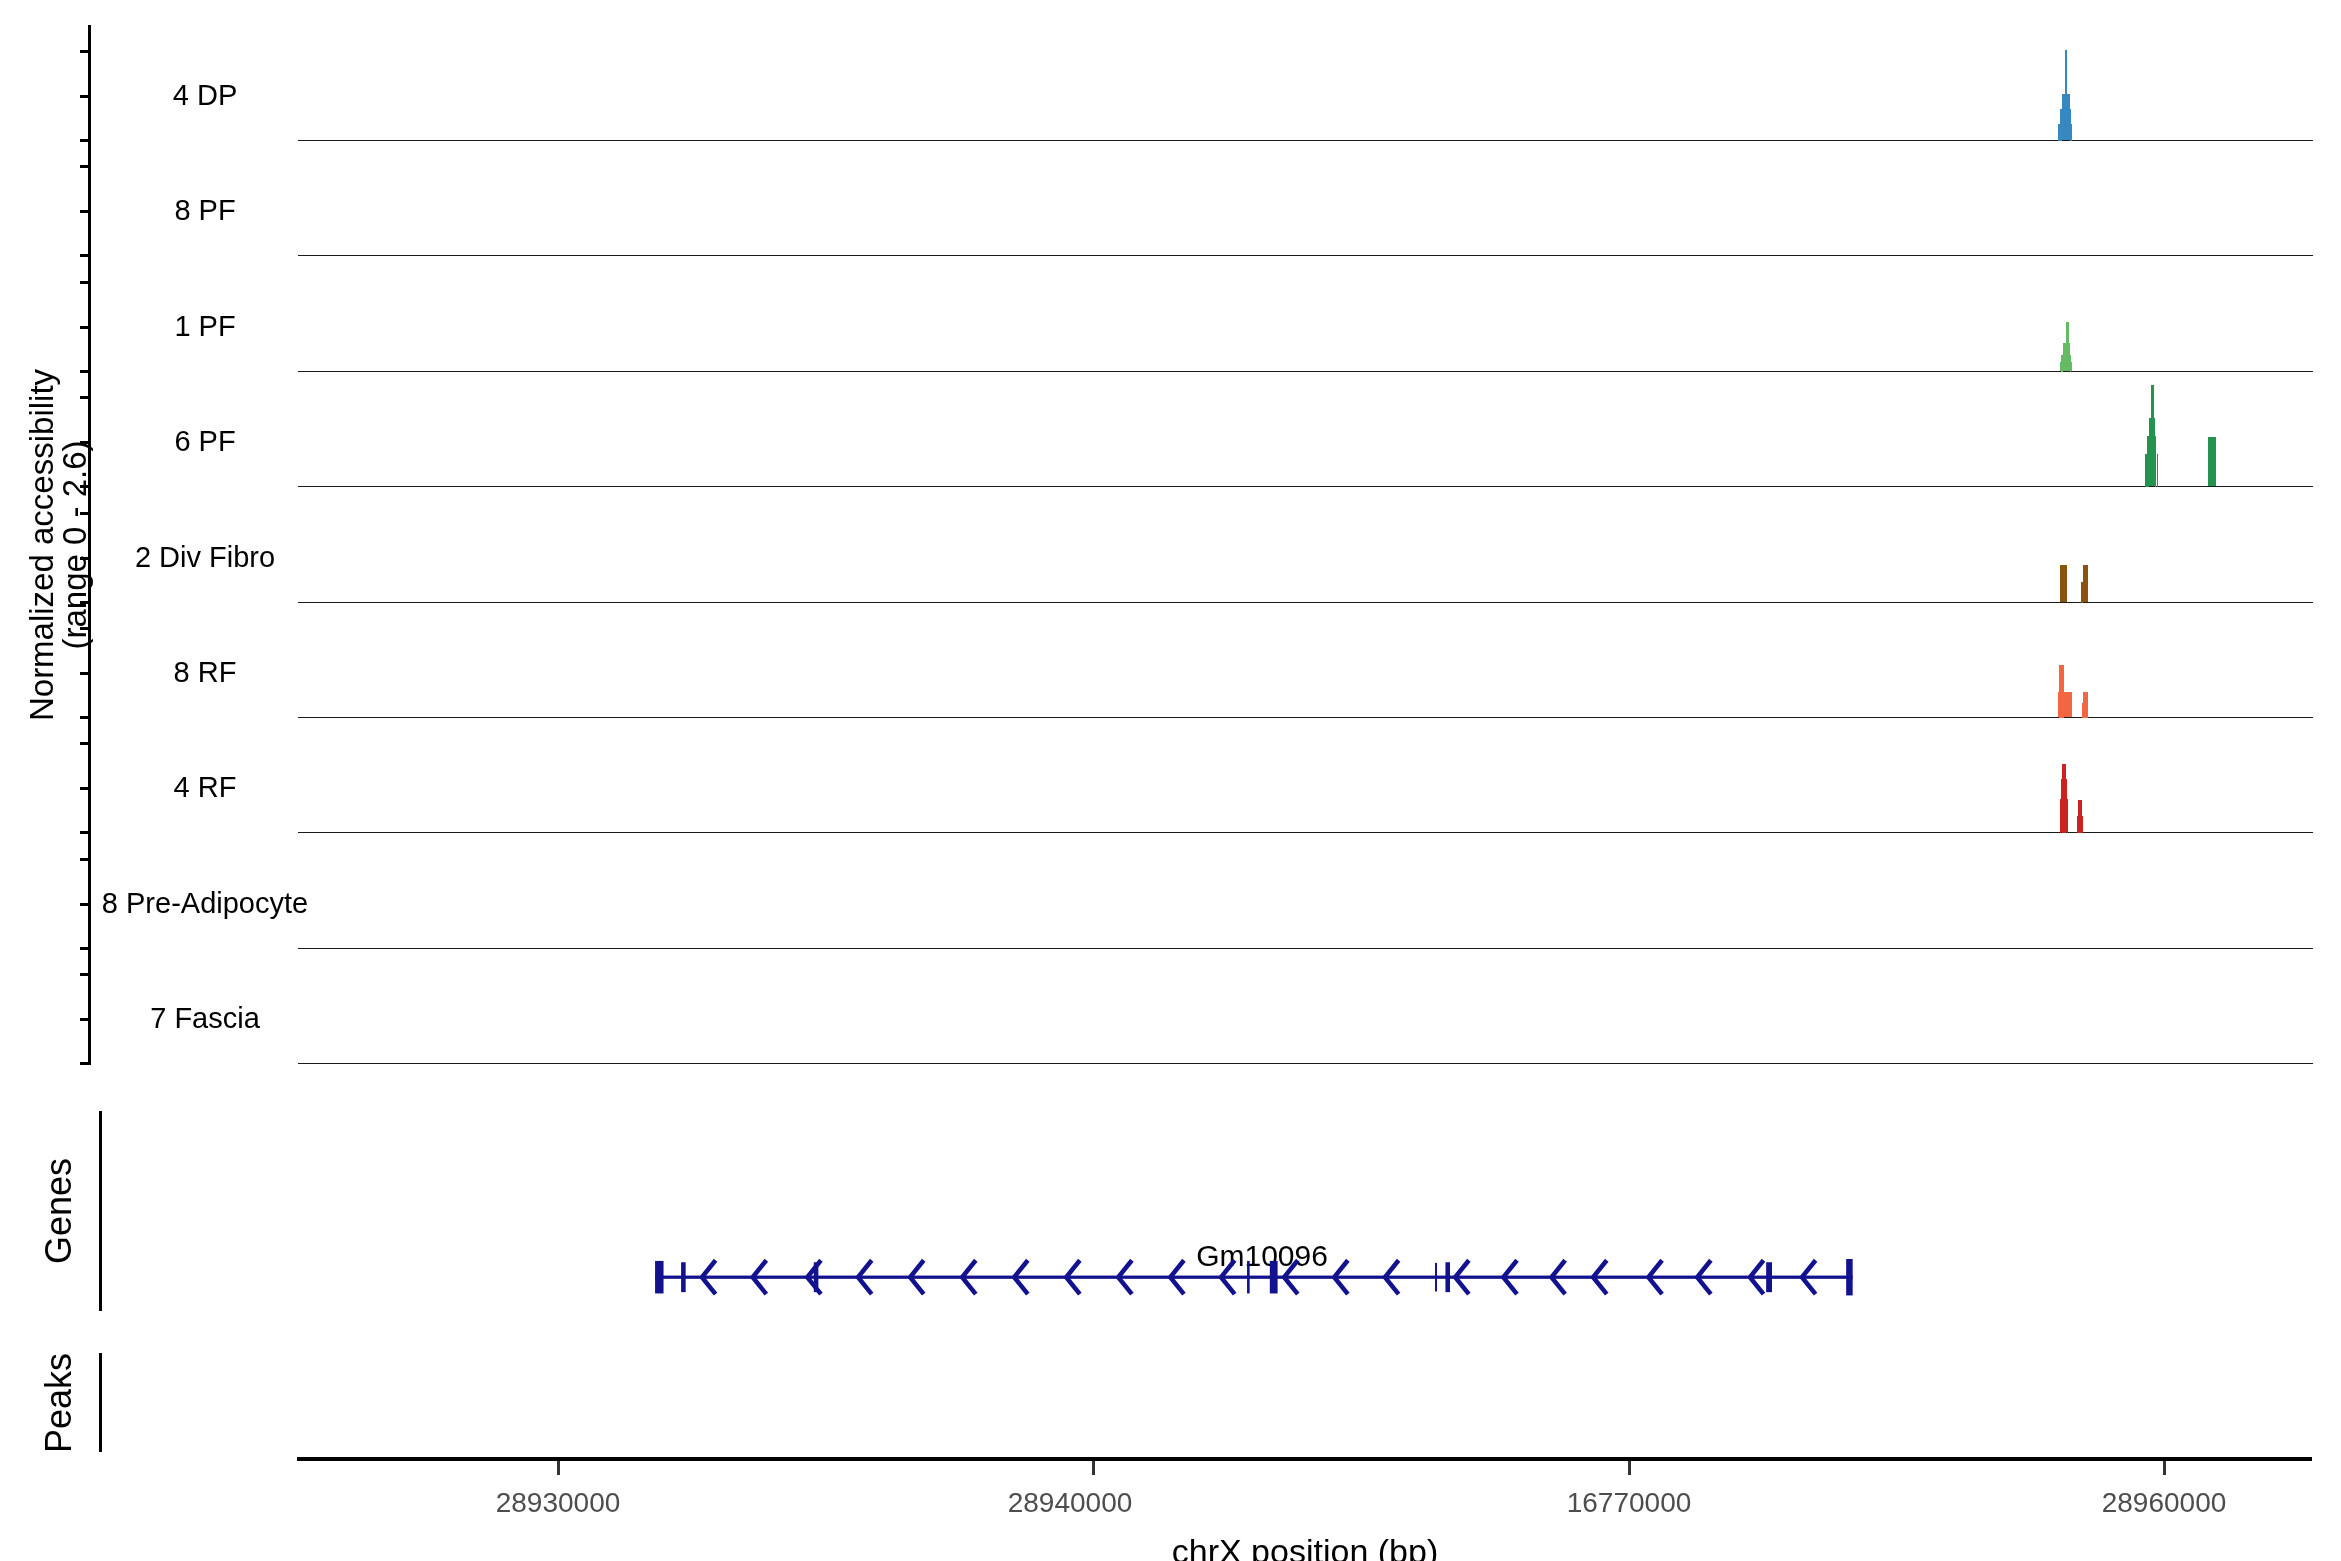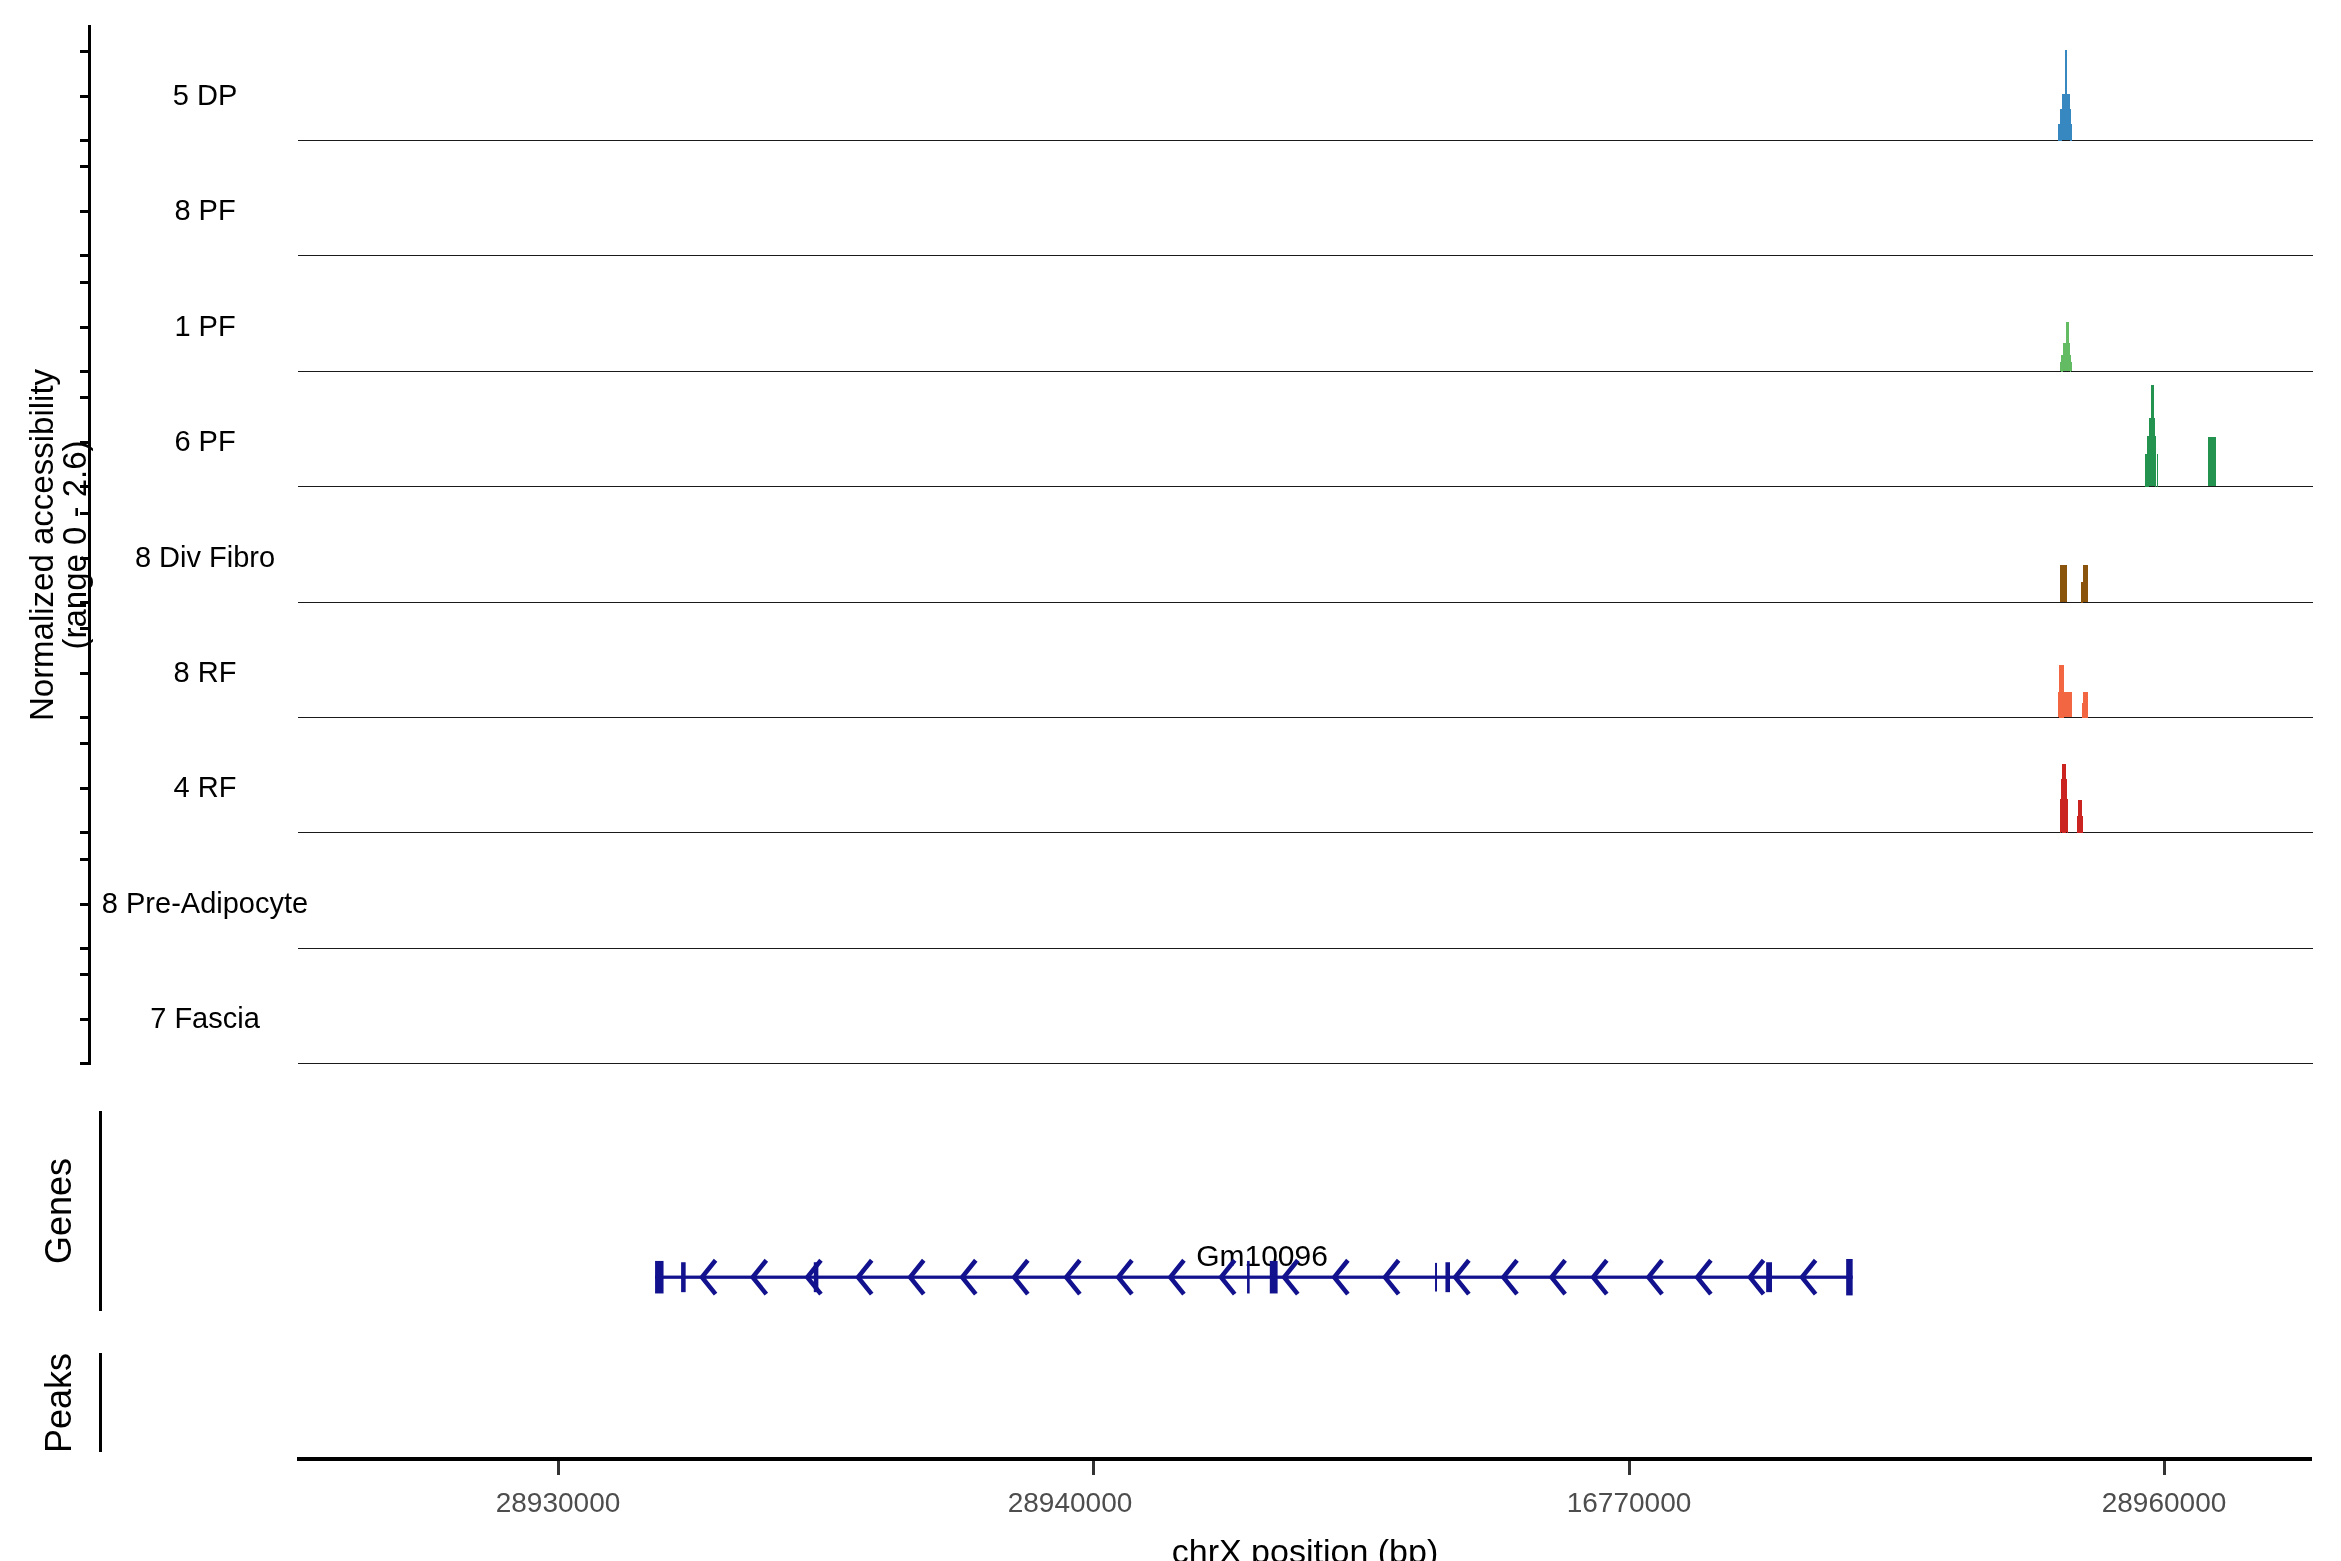--- a/index.html
+++ b/index.html
@@ -30,21 +30,21 @@
 
   <div class="center genelab" style="left:1262px;top:1232px;">Gm10096</div>
 
   <div class="center xtitle" style="left:1305px;top:1527px;text-decoration:underline;">chrX position (bp)</div>
 
 <div style="position: absolute; left: 88px; top: 25px; width: 3.3px; height: 1040px; background: rgb(0, 0, 0);"></div>
     <div style="position: absolute; left: 298px; top: 140px; width: 2015px; height: 1.3px; background: rgb(26, 26, 26);"></div>
     <div style="position: absolute; left: 80px; top: 139px; width: 8.5px; height: 2.6px; background: rgb(0, 0, 0);"></div>
     <div style="position: absolute; left: 80px; top: 95px; width: 8.5px; height: 2.6px; background: rgb(0, 0, 0);"></div>
     <div style="position: absolute; left: 80px; top: 50px; width: 8.5px; height: 2.6px; background: rgb(0, 0, 0);"></div>
-    <div class="track-label" style="position: absolute; left: 205px; top: 95px; transform: translate(-50%, -50%); font: 29px &quot;Liberation Sans&quot;, sans-serif; white-space: nowrap; color: rgb(0, 0, 0);">5 DP</div>
+    <div class="track-label" style="position: absolute; left: 205px; top: 95px; transform: translate(-50%, -50%); font: 29px &quot;Liberation Sans&quot;, sans-serif; white-space: nowrap; color: rgb(0, 0, 0);">4 DP</div>
     <div style="position: absolute; left: 2058px; top: 124px; width: 2px; height: 17px; background: rgb(55, 135, 192);"></div>
     <div style="position: absolute; left: 2060px; top: 109px; width: 2px; height: 32px; background: rgb(55, 135, 192);"></div>
     <div style="position: absolute; left: 2062px; top: 94px; width: 2.6px; height: 46px; background: rgb(55, 135, 192);"></div>
     <div style="position: absolute; left: 2065px; top: 50px; width: 2px; height: 90px; background: rgb(55, 135, 192);"></div>
     <div style="position: absolute; left: 2067px; top: 94px; width: 3.3px; height: 46px; background: rgb(55, 135, 192);"></div>
     <div style="position: absolute; left: 2070px; top: 109px; width: 1.3px; height: 32px; background: rgb(55, 135, 192);"></div>
     <div style="position: absolute; left: 2071px; top: 124px; width: 0.7px; height: 17px; background: rgb(55, 135, 192);"></div>
     <div style="position: absolute; left: 298px; top: 255px; width: 2015px; height: 1.3px; background: rgb(26, 26, 26);"></div>
     <div style="position: absolute; left: 80px; top: 254px; width: 8.5px; height: 2.6px; background: rgb(0, 0, 0);"></div>
     <div style="position: absolute; left: 80px; top: 210px; width: 8.5px; height: 2.6px; background: rgb(0, 0, 0);"></div>
@@ -72,21 +72,21 @@
     <div style="position: absolute; left: 2149px; top: 418px; width: 2px; height: 68px; background: rgb(35, 147, 79);"></div>
     <div style="position: absolute; left: 2151px; top: 385px; width: 3.3px; height: 101px; background: rgb(35, 147, 79);"></div>
     <div style="position: absolute; left: 2154px; top: 418px; width: 1.3px; height: 68px; background: rgb(35, 147, 79);"></div>
     <div style="position: absolute; left: 2155px; top: 436px; width: 1.3px; height: 51px; background: rgb(35, 147, 79);"></div>
     <div style="position: absolute; left: 2157px; top: 454px; width: 0.7px; height: 33px; background: rgb(35, 147, 79);"></div>
     <div style="position: absolute; left: 2208px; top: 437px; width: 7.8px; height: 49px; background: rgb(35, 147, 79);"></div>
     <div style="position: absolute; left: 298px; top: 602px; width: 2015px; height: 1.3px; background: rgb(26, 26, 26);"></div>
     <div style="position: absolute; left: 80px; top: 601px; width: 8.5px; height: 2.6px; background: rgb(0, 0, 0);"></div>
     <div style="position: absolute; left: 80px; top: 557px; width: 8.5px; height: 2.6px; background: rgb(0, 0, 0);"></div>
     <div style="position: absolute; left: 80px; top: 512px; width: 8.5px; height: 2.6px; background: rgb(0, 0, 0);"></div>
-    <div class="track-label" style="position: absolute; left: 205px; top: 557px; transform: translate(-50%, -50%); font: 29px &quot;Liberation Sans&quot;, sans-serif; white-space: nowrap; color: rgb(0, 0, 0);">8 Div Fibro</div>
+    <div class="track-label" style="position: absolute; left: 205px; top: 557px; transform: translate(-50%, -50%); font: 29px &quot;Liberation Sans&quot;, sans-serif; white-space: nowrap; color: rgb(0, 0, 0);">2 Div Fibro</div>
     <div style="position: absolute; left: 2060px; top: 565px; width: 7.2px; height: 37px; background: rgb(138, 84, 12);"></div>
     <div style="position: absolute; left: 2081px; top: 582px; width: 2px; height: 21px; background: rgb(138, 84, 12);"></div>
     <div style="position: absolute; left: 2083px; top: 565px; width: 5.2px; height: 37px; background: rgb(138, 84, 12);"></div>
     <div style="position: absolute; left: 298px; top: 717px; width: 2015px; height: 1.3px; background: rgb(26, 26, 26);"></div>
     <div style="position: absolute; left: 80px; top: 716px; width: 8.5px; height: 2.6px; background: rgb(0, 0, 0);"></div>
     <div style="position: absolute; left: 80px; top: 672px; width: 8.5px; height: 2.6px; background: rgb(0, 0, 0);"></div>
     <div style="position: absolute; left: 80px; top: 627px; width: 8.5px; height: 2.6px; background: rgb(0, 0, 0);"></div>
     <div class="track-label" style="position: absolute; left: 205px; top: 672px; transform: translate(-50%, -50%); font: 29px &quot;Liberation Sans&quot;, sans-serif; white-space: nowrap; color: rgb(0, 0, 0);">8 RF</div>
     <div style="position: absolute; left: 2058px; top: 692px; width: 1.3px; height: 25px; background: rgb(242, 102, 65);"></div>
     <div style="position: absolute; left: 2059px; top: 665px; width: 5.2px; height: 53px; background: rgb(242, 102, 65);"></div>

